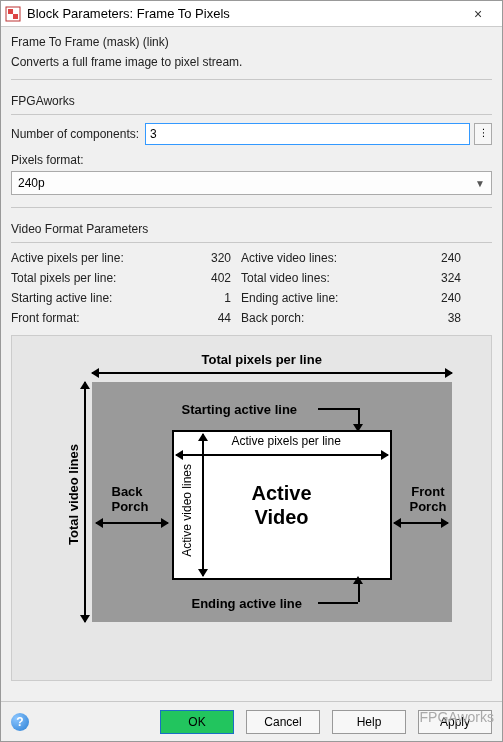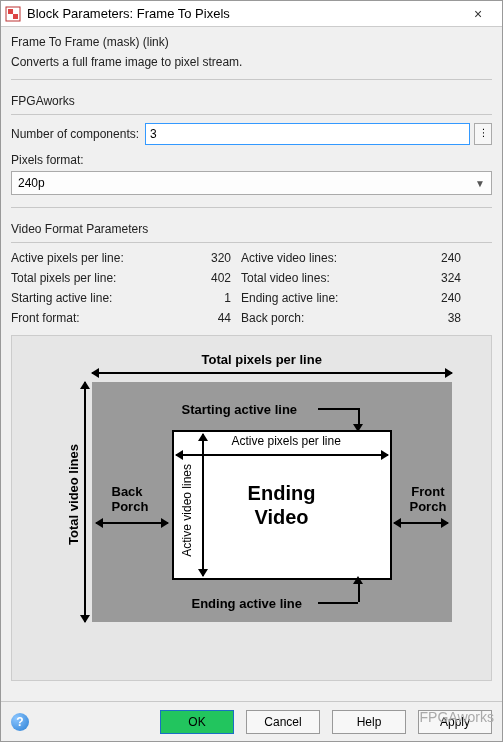--- a/index.html
+++ b/index.html
@@ -125,21 +125,21 @@
         <div class="outer-box"></div>
 
         <div class="diag-label" style="left:160px; top:48px;">Starting active line</div>
         <div class="bent-arrow" style="left:296px; top:54px;">
           <div class="h" style="left:0; top:0; width:40px;"></div>
           <div class="v" style="left:40px; top:0; height:18px;"></div>
           <div class="head" style="left:35px; top:16px; border-top:8px solid #000; border-left:5px solid transparent; border-right:5px solid transparent;"></div>
         </div>
 
         <div class="inner-box">
-          <div class="av" style="white-space:pre-line;">Ending
+          <div class="av" style="white-space:pre-line;">Active
 Video</div>
         </div>
 
         <div class="diag-label" style="left:210px; top:80px; font-size:12px; font-weight:500;">Active pixels per line</div>
         <div class="arrow-line-h arrow-head-l arrow-head-r" style="left:154px; top:100px; width:212px;"></div>
 
         <div class="diag-label vert-text" style="left:158px; top:110px; font-size:12px; font-weight:500;">Active video lines</div>
         <div class="arrow-line-v arrow-head-u arrow-head-d" style="left:180px; top:80px; height:142px;"></div>
 
         <div class="diag-label" style="left:90px; top:130px; font-size:13px; white-space:pre-line; text-align:left;">Back

